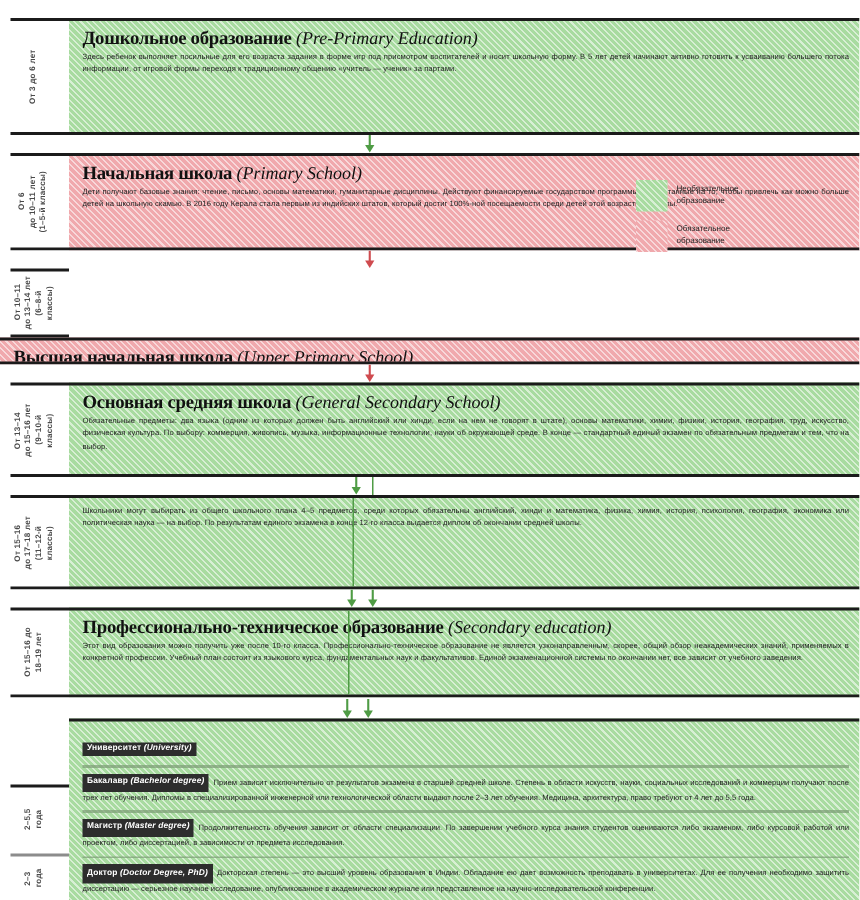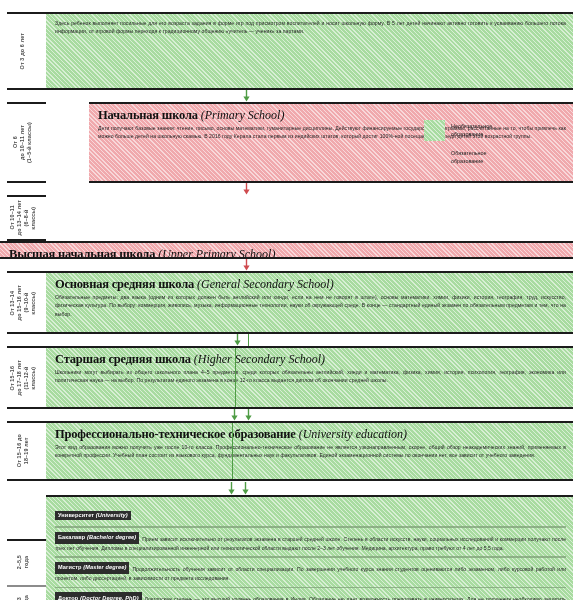--- a/index.html
+++ b/index.html
@@ -175,34 +175,38 @@
 
 <div class="sheet">
 
   <div class="stage" style="height:78px;margin-top:12px;">
     <div class="age-col">
       <div class="rule-top"></div>
       <div class="rule-bot"></div>
       <div class="age-label">От 3 до 6 лет</div>
     </div>
     <div class="panel green">
+      <h2 class="stage-title">
+        <span>Дошкольное образование</span>
+        <span class="en">(Pre-Primary Education)</span>
+      </h2>
       <p class="stage-body">Здесь ребенок выполняет посильные для его возраста задания в форме игр под присмотром воспитателей и носит школьную форму. В 5 лет детей начинают активно готовить к усваиванию большего потока информации, от игровой формы переходя к традиционному общению «учитель — ученик» за партами.</p>
     </div>
   </div>
 
   <div class="gap">
     <div class="arrow" style="left:243px;">
       <svg width="7" height="12" viewBox="0 0 7 12" aria-hidden="true">
         <path d="M3.5 0 V7" stroke="#4f9c45" stroke-width="1.4" fill="none"></path>
         <path d="M0.4 6.6 L3.5 11.6 L6.6 6.6 Z" fill="#4f9c45"></path>
       </svg>
     </div>
   </div>
 
-  <div class="stage" style="height:81px;gap:43px;">
+  <div class="stage" style="height:65px;">
     <div class="age-col">
       <div class="rule-top"></div>
       <div class="rule-bot"></div>
       <div class="age-label">От 6
 до 10–11 лет
 (1–5-й классы)</div>
     </div>
     <div class="panel red">
       <h2 class="stage-title">
         <span>Начальная школа</span>
@@ -279,24 +283,20 @@
   <div class="stage" style="height:63px;">
     <div class="age-col">
       <div class="rule-top"></div>
       <div class="rule-bot"></div>
       <div class="age-label">От 15–16
 до 17–18 лет
 (11–12-й
 классы)</div>
     </div>
     <div class="panel green">
-      <h2 class="stage-title">
-        <span>Старшая средняя школа</span>
-        <span class="en">(Higher Secondary School)</span>
-      </h2>
       <p class="stage-body">Школьники могут выбирать из общего школьного плана 4–5 предметов, среди которых обязательны английский, хинди и математика, физика, химия, история, психология, география, экономика или политическая наука — на выбор. По результатам единого экзамена в конце 12-го класса выдается диплом об окончании средней школы.</p>
       <div class="v-connector" style="left:189px;top:0;bottom:0;"></div>
     </div>
   </div>
 
   <div class="gap">
     <div class="arrow" style="left:231px;">
       <svg width="7" height="12" viewBox="0 0 7 12" aria-hidden="true">
         <path d="M3.5 0 V7" stroke="#4f9c45" stroke-width="1.4" fill="none"></path>
         <path d="M0.4 6.6 L3.5 11.6 L6.6 6.6 Z" fill="#4f9c45"></path>
@@ -313,21 +313,21 @@
   <div class="stage" style="height:60px;">
     <div class="age-col">
       <div class="rule-top"></div>
       <div class="rule-bot"></div>
       <div class="age-label">От 15–16 до
 18–19 лет</div>
     </div>
     <div class="panel green">
       <h2 class="stage-title">
         <span>Профессионально-техническое образование</span>
-        <span class="en">(University education)</span>
+        <span class="en">(Secondary education)</span>
       </h2>
       <p class="stage-body">Этот вид образования можно получить уже после 10-го класса. Профессионально-техническое образование не является узконаправленным, скорее, общий обзор неакадемических знаний, применяемых в конкретной профессии. Учебный план состоит из языкового курса, фундаментальных наук и факультативов. Единой экзаменационной системы по окончании нет, все зависит от учебного заведения.</p>
       <div class="v-connector" style="left:186px;top:0;bottom:0;"></div>
     </div>
   </div>
 
   <div class="gap" style="height:14px;">
     <div class="arrow" style="left:228px;">
       <svg width="7" height="13" viewBox="0 0 7 13" aria-hidden="true">
         <path d="M3.5 0 V8" stroke="#4f9c45" stroke-width="1.4" fill="none"></path>

